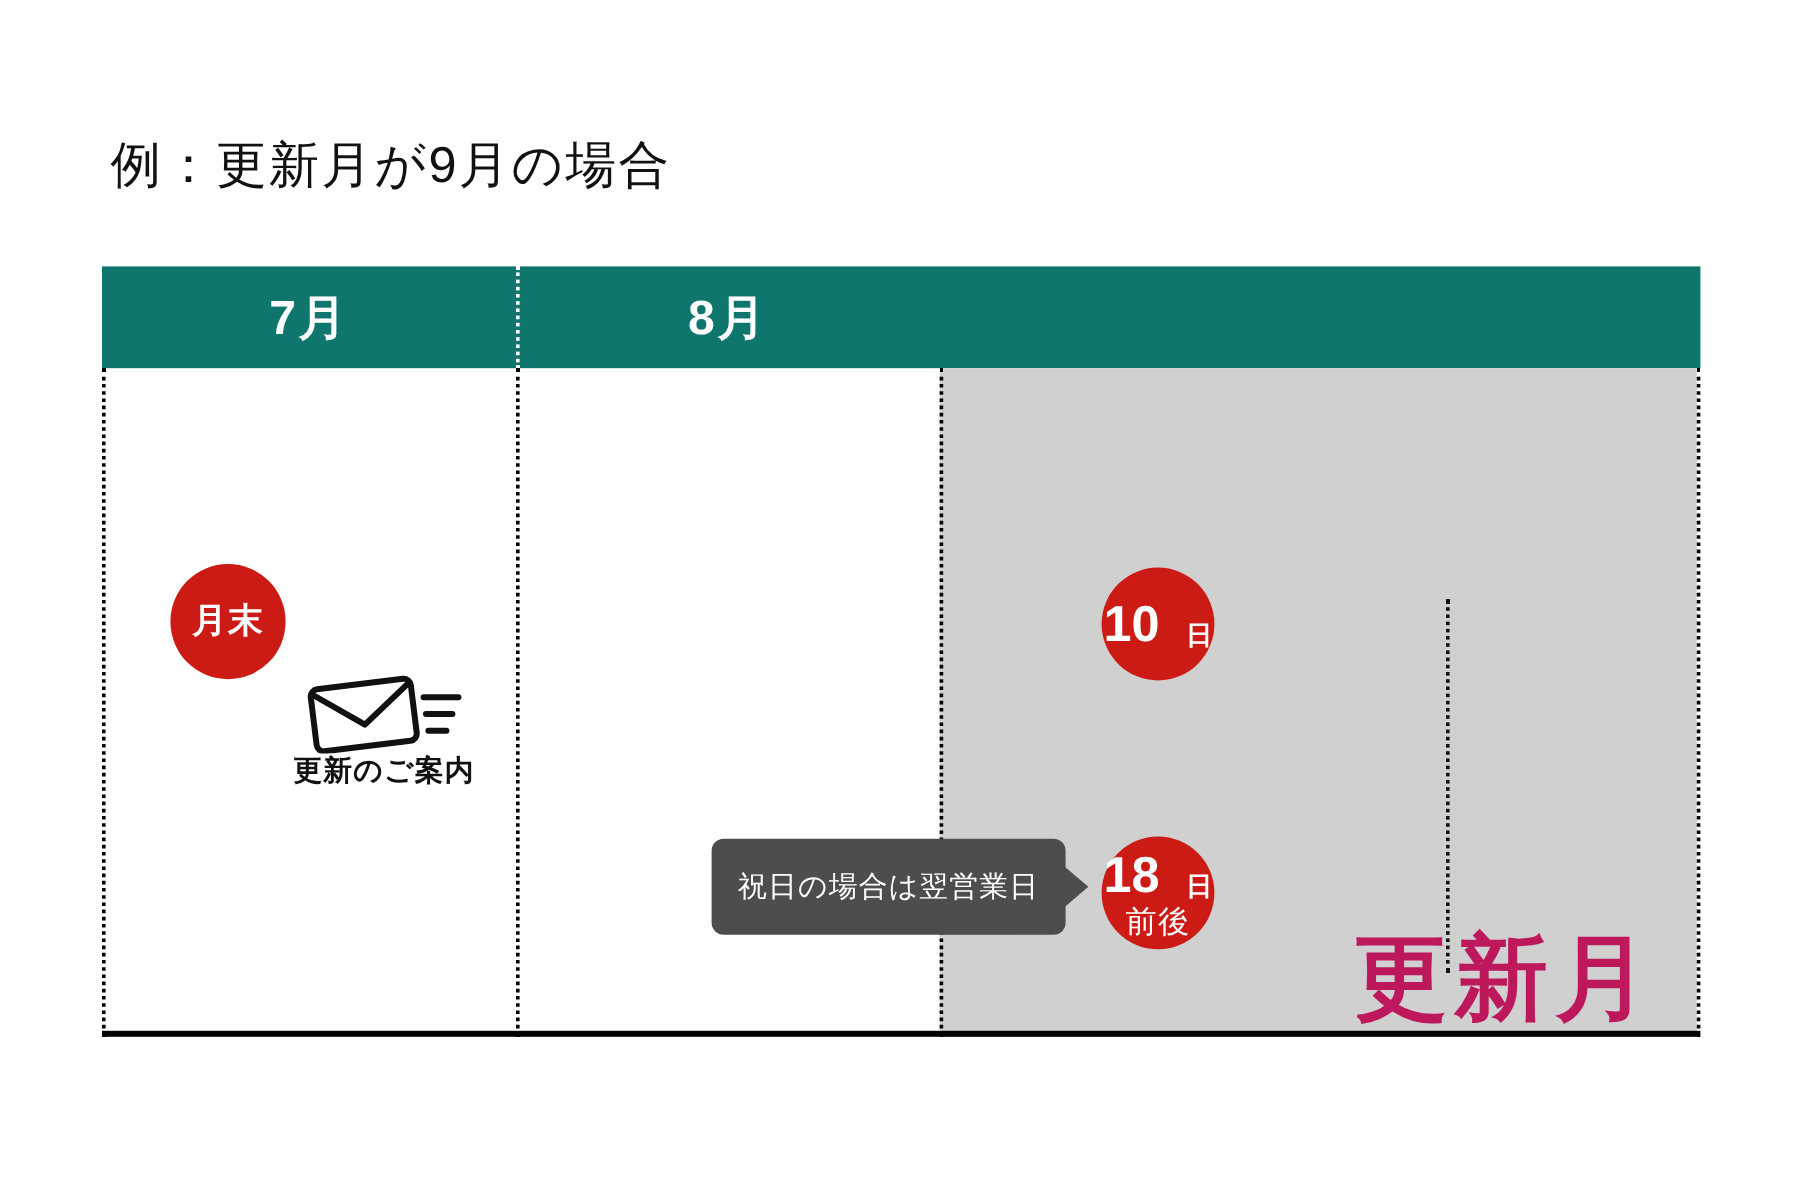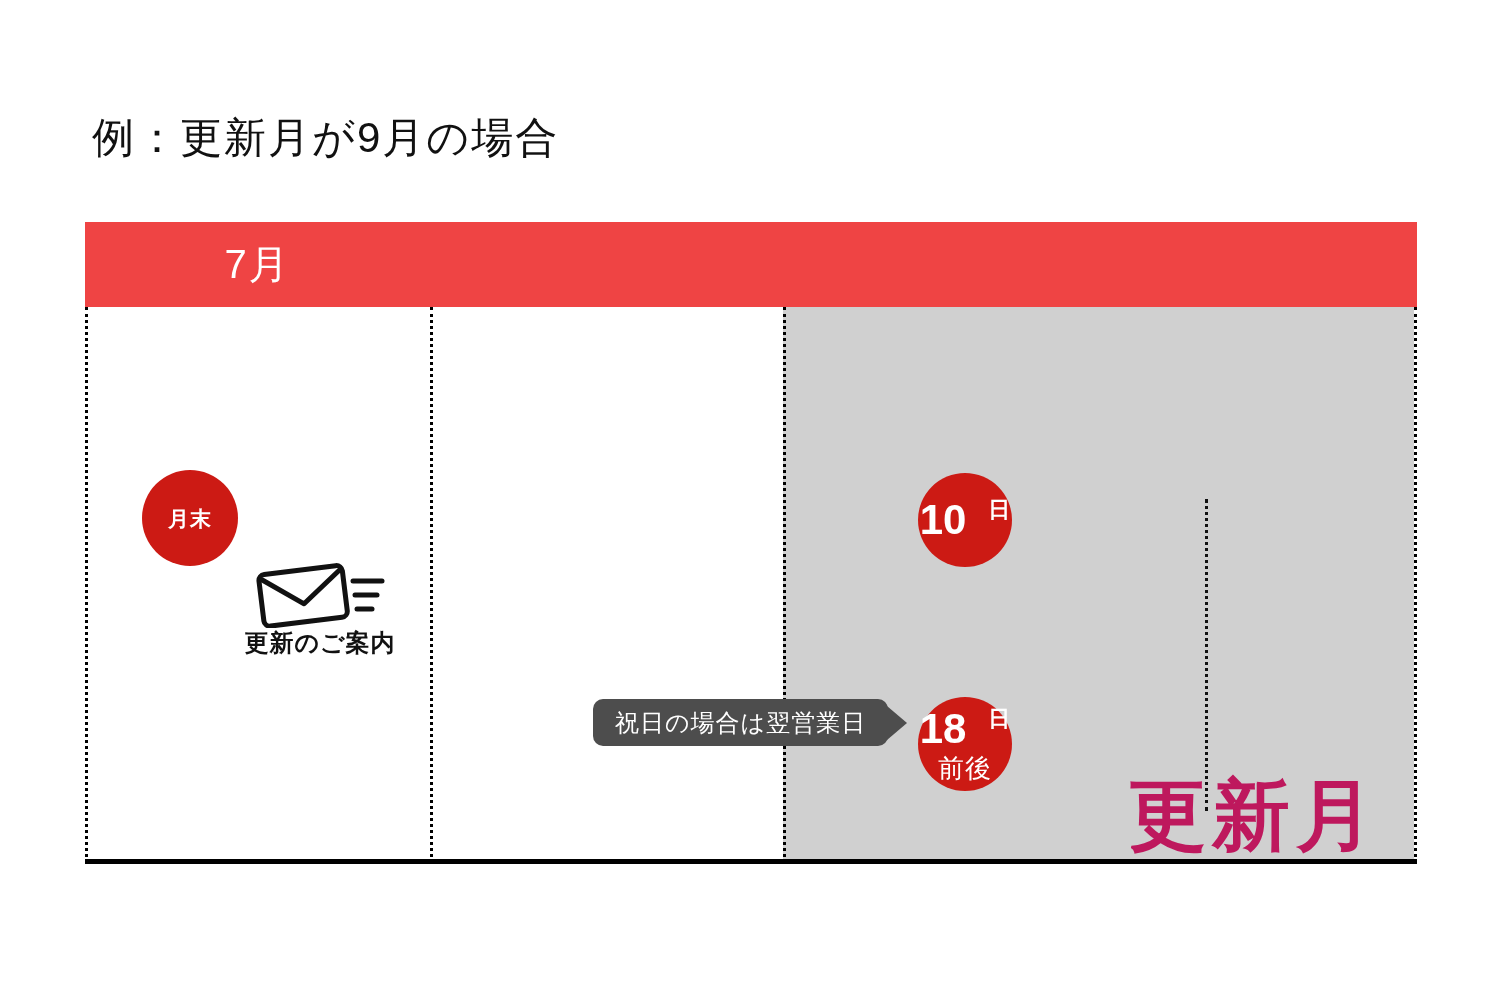--- a/index.html
+++ b/index.html
@@ -26,22 +26,23 @@
   .timeline {
     position: absolute;
     left: 85px; top: 222px;
     width: 1332px; height: 642px;
   }
 
   
   .header-band {
     position: absolute; left: 0; top: 0;
     width: 1332px; height: 85px;
-    background: #ef4444;
+    background: #0f766e;
     display: flex;
+    font-weight: bold;
   }
   .header-cell {
     position: relative;
     display: flex; align-items: center; justify-content: center;
     color: #ffffff;
     font-size: 40px;
     letter-spacing: 2px;
   }
   .hc-jul { width: 345px; }
   .hc-aug { width: 353px; }
@@ -102,40 +103,40 @@
     flex-direction: column;
     align-items: center;
     justify-content: center;
     line-height: 1;
   }
   .circle-monthend {
     left: 57px; top: 163px;
     width: 96px; height: 96px;
   }
   .circle-monthend .big {
-    font-size: 21px; font-weight: 700; letter-spacing: 1px;
+    font-size: 29px; font-weight: 700; letter-spacing: 1px;
   }
   .circle-d10 {
     left: 135px; top: 166px;
     width: 94px; height: 94px;
   }
   .circle-d11 {
     left: 135px; top: 390px;
     width: 94px; height: 94px;
   }
-  .circle-row { display: flex; align-items: flex-start; gap: 20px; }
+  .circle-row { display: flex; align-items: flex-end; gap: 20px; }
   .circle-row .num { font-size: 42px; font-weight: 700; letter-spacing: 0px; }
   .circle-row .unit { font-size: 22px; font-weight: 700; margin-left: 2px; }
   .circle-sub { font-size: 26px; font-weight: 400; margin-top: 5px; letter-spacing: 1px; }
 
   
   .tooltip {
     position: absolute;
     left: 508px; top: 392px;
-    height: 47px;
+    height: 80px;
     background: #4d4d4d;
     border-radius: 10px;
     display: flex; align-items: center;
     padding: 0 22px;
     color: #ffffff;
     font-size: 24px;
     letter-spacing: 1px;
     white-space: nowrap;
     z-index: 4;
   }
@@ -183,20 +184,23 @@
 
 <div id="root">
 
   <div class="page-title">例：更新月が9月の場合</div>
 
   <div class="timeline">
 
     <div class="header-band">
       <div class="header-cell hc-jul">
         <span>7月</span>
+      </div>
+      <div class="header-cell hc-aug">
+        <span>8月</span>
       </div>
     </div>
 
     <div class="body-area">
 
       <div class="gray-panel">
         <div class="watermark">更新月</div>
 
         <div class="inner-dotted"></div>
 

